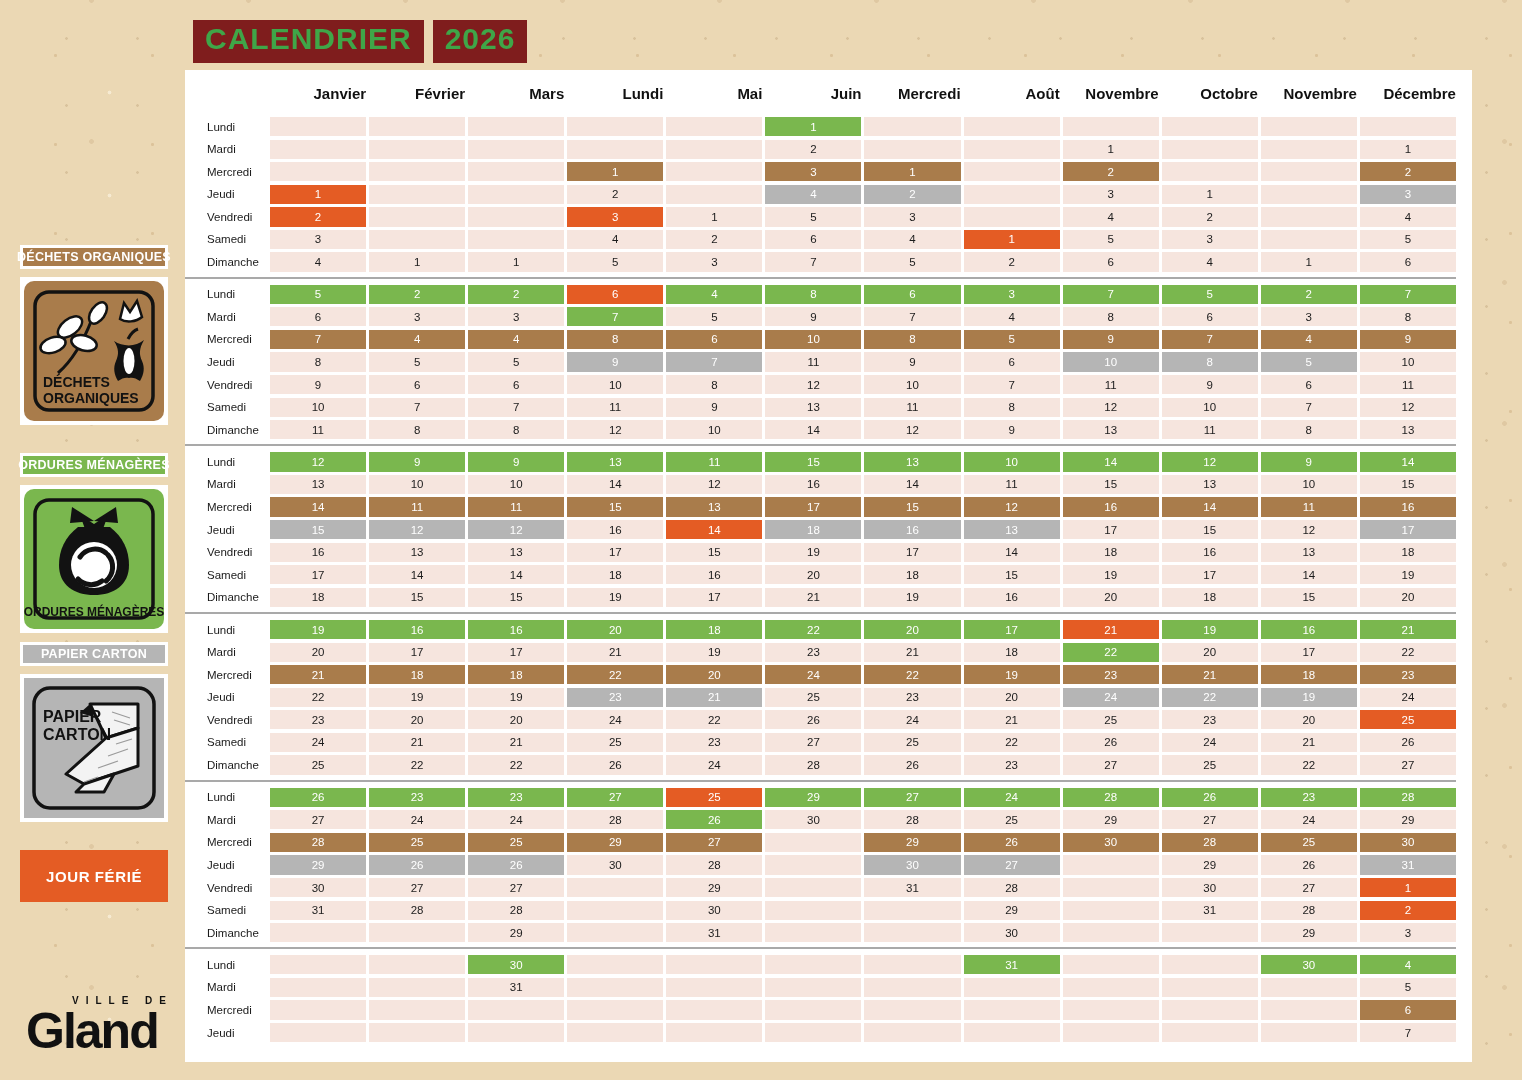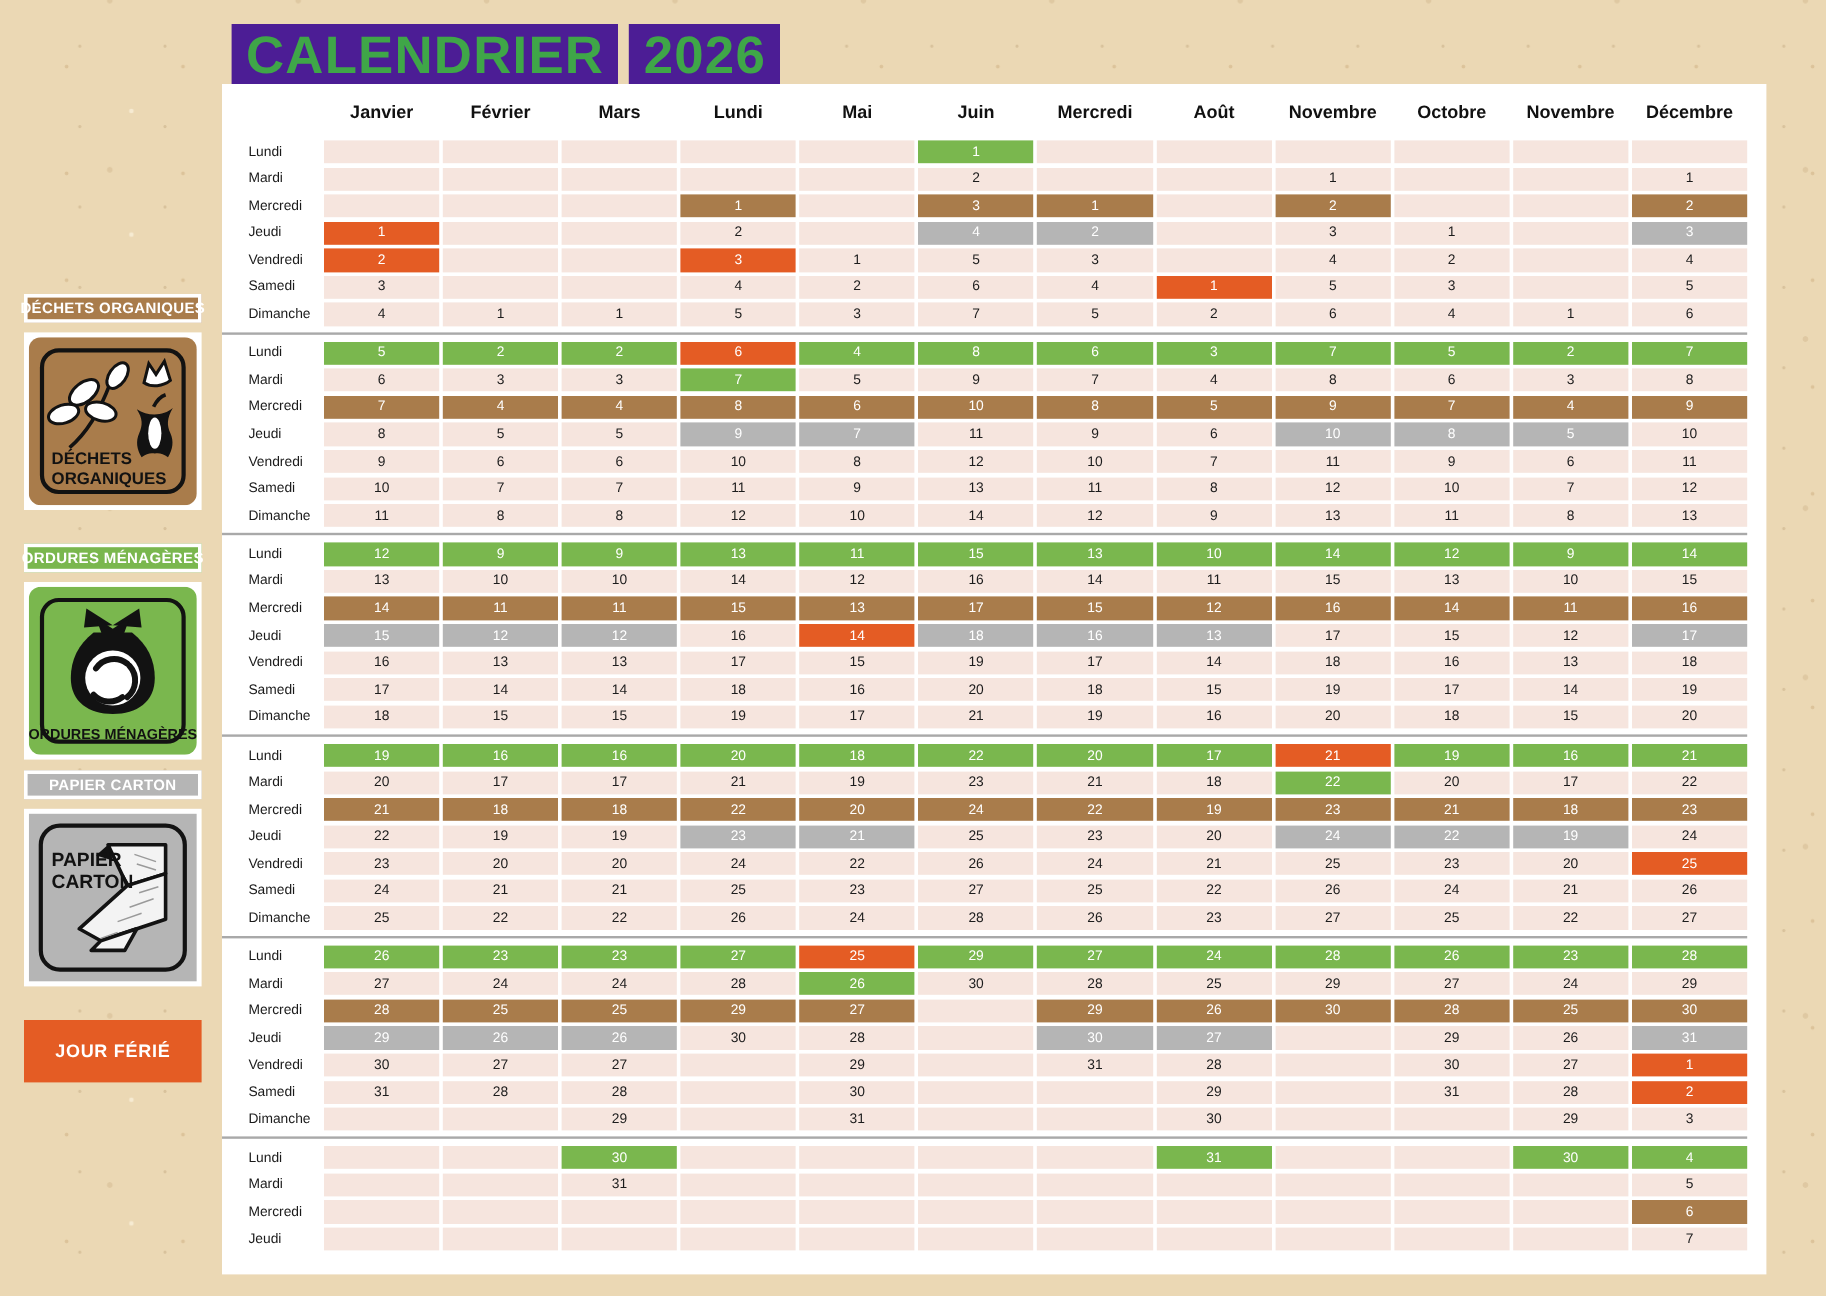--- a/index.html
+++ b/index.html
@@ -13,22 +13,22 @@
       radial-gradient(circle, rgba(255,250,235,.55) 1.6px, transparent 2.2px),
       radial-gradient(circle, rgba(140,95,40,.13) 2px, transparent 2.7px);
     background-size:97px 89px, 71px 67px, 113px 103px, 157px 141px;
     background-position:7px 11px, 31px 5px, 53px 41px, 13px 71px;
   }
   .page{ position:relative; width:1522px; height:1080px; overflow:hidden; }
 
   
   .title-wrap{ position:absolute; left:193px; top:20px; }
   .title-chip{
-    display:inline-block; background:#4c1d95; color:var(--title_green);
-    font-size:44px; font-weight:bold; letter-spacing:1px;
+    display:inline-block; background:#7f1d1d; color:var(--title_green);
+    font-size:30px; font-weight:bold; letter-spacing:1px;
     padding:2px 12px 7px; margin-right:9px;
   }
   .header-right-chip{
     position:absolute; top:17px; right:50px; background:#fff; color:#111;
     font-size:33px; font-weight:bold; letter-spacing:1.5px; padding:3px 16px 8px;
   }
 
   
   .legend{ position:absolute; left:20px; top:245px; width:148px; }
   .legend-banner{
@@ -59,21 +59,21 @@
   .logo{ position:absolute; left:26px; top:995px; width:150px; color:#111; }
   .logo-top{ font-size:10px; font-weight:bold; letter-spacing:7px; margin-left:46px; }
   .logo-name{ font-size:50px; font-weight:bold; letter-spacing:-2px; line-height:1; }
 
   
   .panel{
     position:absolute; left:185px; top:70px; width:1287px; height:992px;
     background:var(--panel); padding:6px 16px 0 0; overflow:hidden;
   }
   .month-row{ display:flex; column-gap:3px; height:34px; align-items:center; margin-bottom:7px; }
-  .month-name{ flex:1; text-align:center; font-weight:bold; font-size:15px; color:#111; }
+  .month-name{ flex:1; text-align:right; font-weight:bold; font-size:15px; color:#111; }
   .day-label{
     flex:0 0 82px; padding-left:22px; font-size:11.5px; color:#1a1a1a;
     overflow:hidden; white-space:nowrap;
   }
   .cal-row{ display:flex; column-gap:3px; align-items:center; margin-bottom:3.4px; }
   .cell{
     flex:1; height:19.2px; background:var(--empty_cell);
     display:flex; align-items:center; justify-content:center;
     font-size:11.5px; color:#1c1c1c;
   }
@@ -152,20 +152,24 @@
           <path d="M60 104 l14 -5"></path>
         </g>
         <text x="19" y="44" class="svg-label-lg">PAPIER</text>
         <text x="19" y="62" class="svg-label-lg">CARTON</text>
       </svg>
     </div>
 
     <div class="holiday-box">JOUR FÉRIÉ</div>
   </aside>
 
+  <div class="logo">
+    <div class="logo-top">VILLE DE</div>
+    <div class="logo-name">Gland</div>
+  </div>
 
   <main class="panel">
     <div class="month-row" id="month-header">
         <div class="day-label"></div>
         <div class="month-name">Janvier</div>
         <div class="month-name">Février</div>
         <div class="month-name">Mars</div>
         <div class="month-name">Lundi</div>
         <div class="month-name">Mai</div>
         <div class="month-name">Juin</div>

